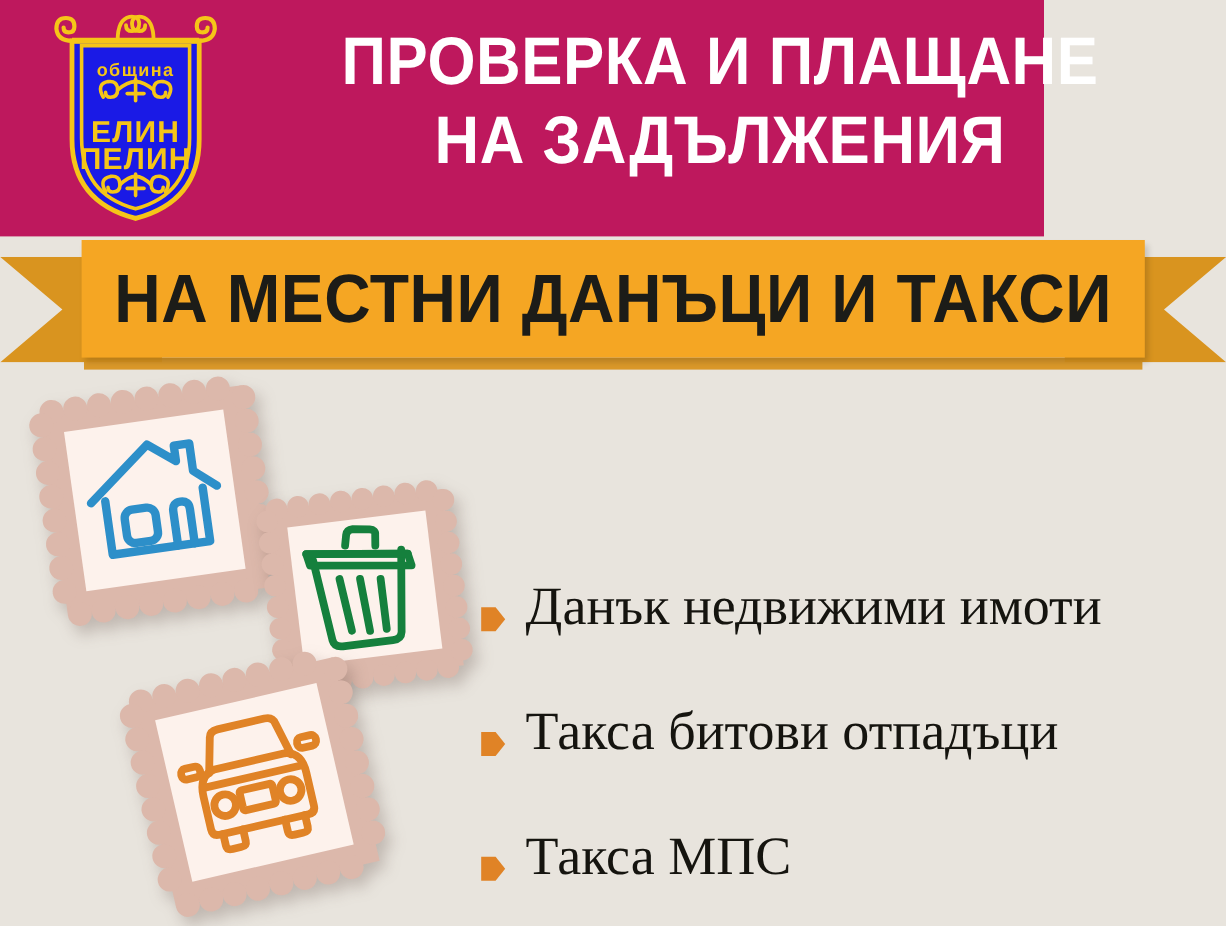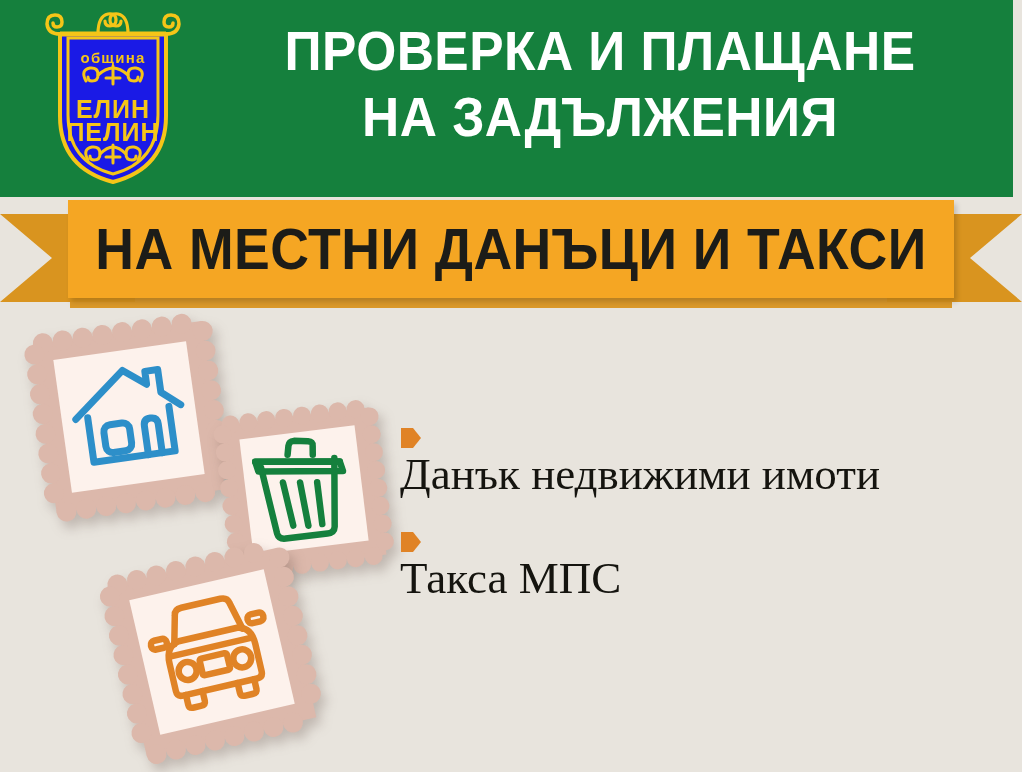--- a/index.html
+++ b/index.html
@@ -22,23 +22,23 @@
     width: 1022px;
     height: 772px;
     background: #e8e4dd;
     overflow: hidden;
   }
 
   
   .header {
     position: absolute;
     left: 0; top: 0;
-    width: 1013px;
+    width: 870px;
     height: 197px;
-    background: #15803d;
+    background: #be185d;
     z-index: 5;
   }
 
   .logo-wrap {
     position: absolute;
     left: 38px;
     top: 8px;
     width: 150px;
     height: 180px;
   }
@@ -138,23 +138,22 @@
   
   .bullets {
     position: absolute;
     left: 400px;
     top: 425px;
     width: 620px;
     z-index: 4;
   }
   .bullet-row {
     display: flex;
-    align-items: flex-start;
+    align-items: flex-end;
     height: 104px;
-    flex-direction: column;
   }
   .bullet-marker {
     flex: 0 0 auto;
     width: 22px;
     height: 26px;
     margin-right: 16px;
   }
   .bullet-label {
     font-family: "Liberation Serif", serif;
     font-size: 45px;
@@ -385,20 +384,26 @@
 
   <div class="bullets">
 
     <div class="bullet-row">
       <svg class="bullet-marker" viewBox="0 0 22 26">
         <path d="M1 3 L13 3 L21 13 L13 23 L1 23 Z" fill="#e08326"></path>
       </svg>
       <span class="bullet-label">Данък недвижими имоти</span>
     </div>
 
+    <div class="bullet-row">
+      <svg class="bullet-marker" viewBox="0 0 22 26">
+        <path d="M1 3 L13 3 L21 13 L13 23 L1 23 Z" fill="#e08326"></path>
+      </svg>
+      <span class="bullet-label">Такса битови отпадъци</span>
+    </div>
 
     <div class="bullet-row">
       <svg class="bullet-marker" viewBox="0 0 22 26">
         <path d="M1 3 L13 3 L21 13 L13 23 L1 23 Z" fill="#e08326"></path>
       </svg>
       <span class="bullet-label">Такса МПС</span>
     </div>
 
   </div>
 

